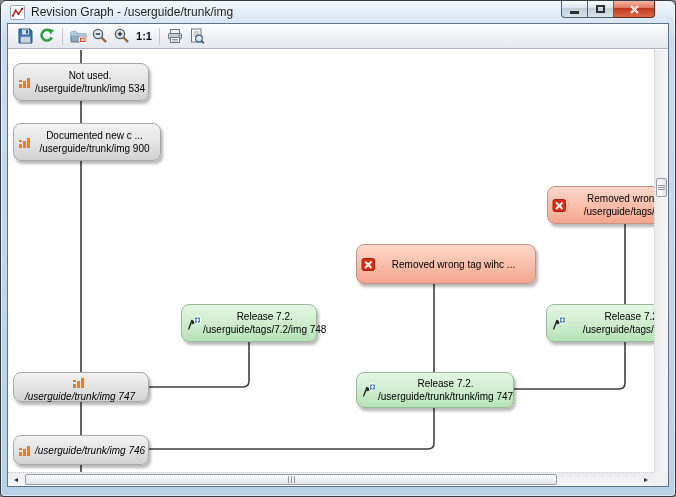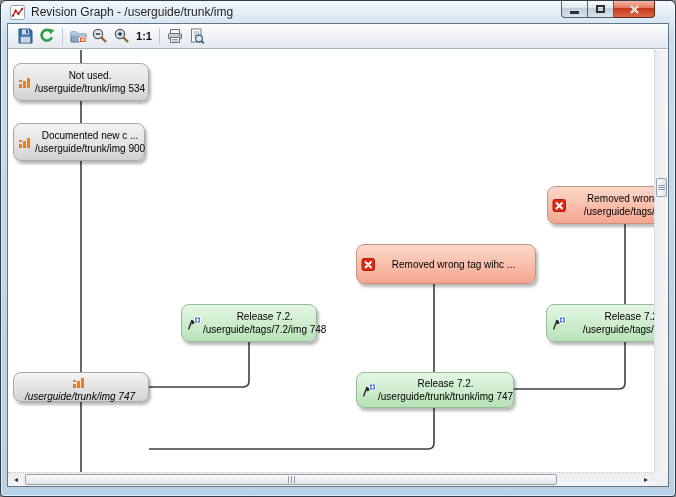--- a/index.html
+++ b/index.html
@@ -56,21 +56,21 @@
     box-shadow:2px 3px 3px rgba(0,0,0,.28);
     padding:2px 6px 2px 4px; z-index:2;
   }
   .node .nicon { flex:0 0 auto; width:15px; height:15px; margin-right:2px; }
   .node .txt { flex:1 1 auto; text-align:center; font-size:10px; color:#000; line-height:13px; white-space:nowrap; }
   .node.gray  { background:linear-gradient(#f3f3f3,#e2e2e2 55%,#d2d2d2); border-color:#a8a8a8; }
   .node.green { background:linear-gradient(#e4f6e3,#cdeccc 55%,#b6e3b7); border-color:#97bb97; }
   .node.red   { background:linear-gradient(#fcd7c9,#f9bda9 55%,#f3a68d); border-color:#c59384; }
   .node.gray .txt.single { font-style:italic; }
   .n0 { left:5px;   top:13px;  width:136px; height:38px; }
-  .n1 { left:5px;   top:73px;  width:132px; height:38px; }
+  .n1 { left:5px;   top:73px;  width:148px; height:38px; }
   .n2 { left:5px;   top:322px; width:136px; height:30px;flex-direction:column; }
   .n3 { left:5px;   top:385px; width:136px; height:30px; }
   .n4 { left:173px; top:254px; width:136px; height:38px; }
   .n5 { left:348px; top:194px; width:180px; height:40px; }
   .n6 { left:348px; top:322px; width:158px; height:36px; }
   .n7 { left:539px; top:136px; width:158px; height:38px; }
   .n8 { left:538px; top:254px; width:158px; height:38px; }
   
   .vscroll {
     position:absolute; top:26px; right:0; bottom:14px; width:14px;
@@ -248,20 +248,33 @@
               <rect x="5" y="6" width="3" height="7"></rect>
               <rect x="9" y="3" width="3" height="10"></rect>
               <rect x="1" y="5" width="3" height="2"></rect>
             </g>
         </svg>
         <div class="txt single">
           <div>/userguide/trunk/img 747</div>
         </div>
       </div>
 
+      <div class="node gray n3">
+        <svg class="nicon" viewBox="0 0 15 15">
+          <g fill="#f07d18">
+              <rect x="1" y="9" width="3" height="4"></rect>
+              <rect x="5" y="6" width="3" height="7"></rect>
+              <rect x="9" y="3" width="3" height="10"></rect>
+              <rect x="1" y="5" width="3" height="2"></rect>
+            </g>
+        </svg>
+        <div class="txt single">
+          <div>/userguide/trunk/img 746</div>
+        </div>
+      </div>
 
       <div class="node green n4">
         <svg class="nicon" viewBox="0 0 15 15">
           <path d="M2.5 13.5 L6 4" stroke="#222" stroke-width="1.3" fill="none"></path>
           <path d="M6 4 L10.5 6.5 L5.5 8.5 Z" fill="#222"></path>
           <rect x="8.5" y="1" width="6" height="6" rx="1" fill="#3a77d6" stroke="#ffffff"></rect>
           <line x1="11.5" y1="2.2" x2="11.5" y2="5.8" stroke="#ffffff" stroke-width="1.2"></line>
           <line x1="9.7" y1="4" x2="13.3" y2="4" stroke="#ffffff" stroke-width="1.2"></line>
         </svg>
         <div class="txt">

